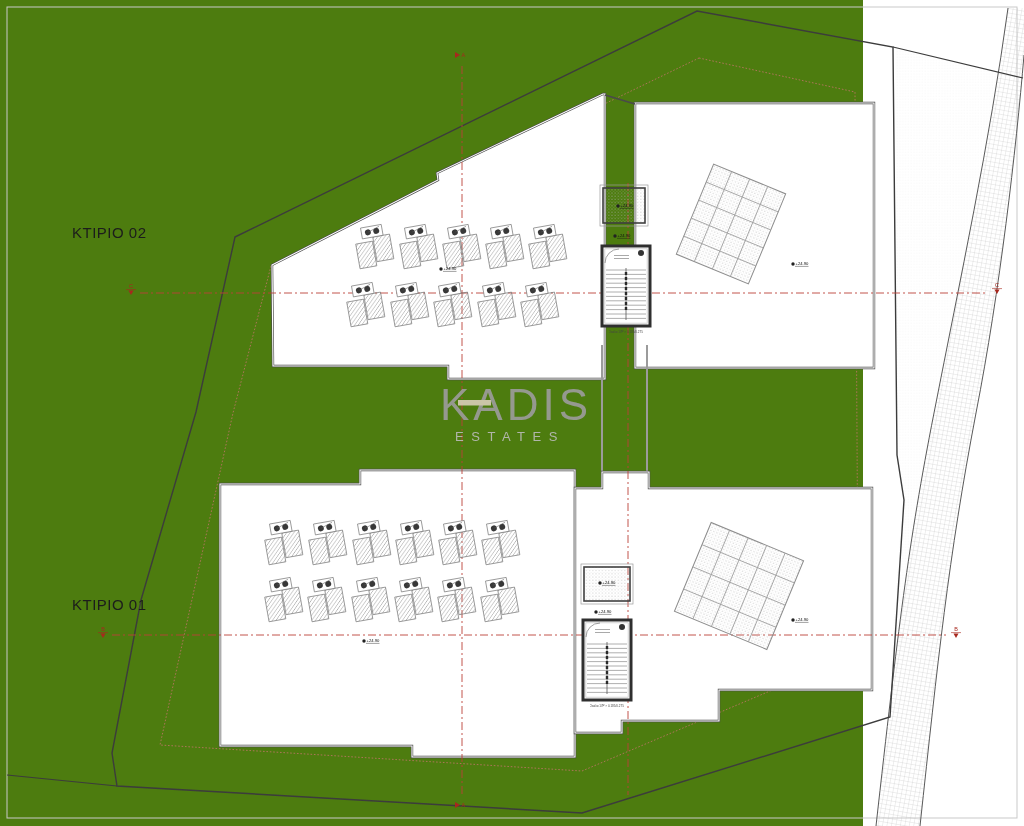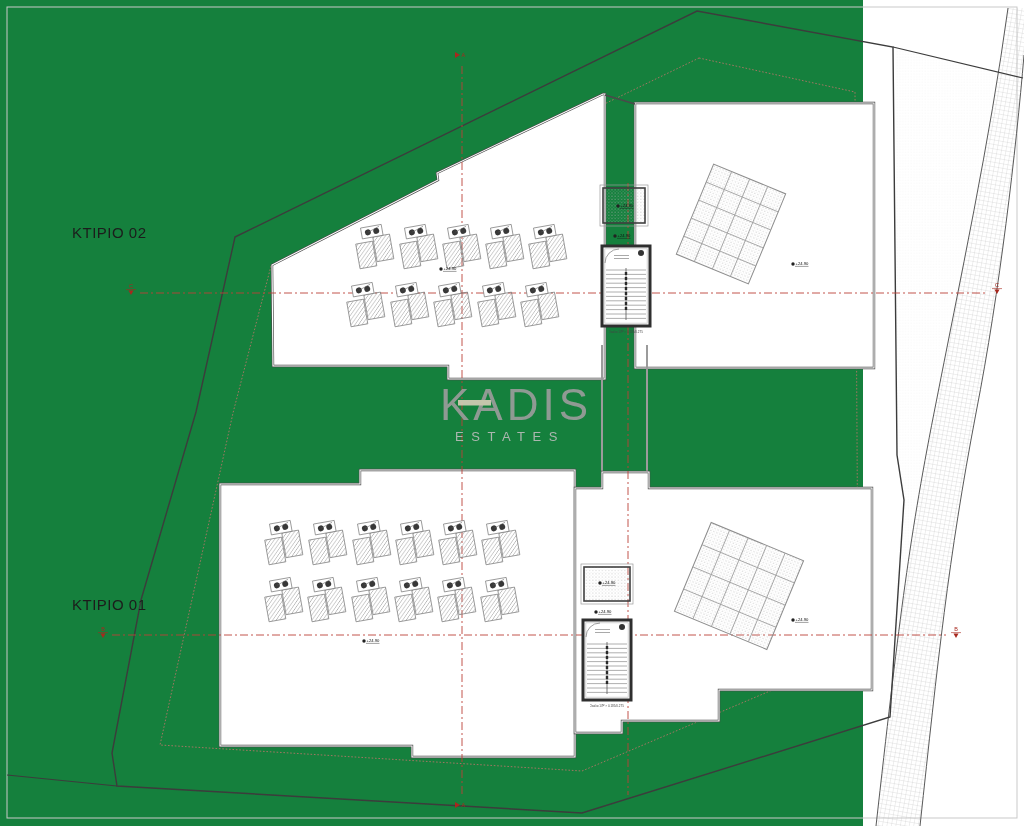--- a/index.html
+++ b/index.html
@@ -1,17 +1,17 @@
 <!DOCTYPE html>
 <html><head>
 <meta charset="utf-8">
 <style>
   html,body{margin:0;padding:0;background:#ffffff;width:1024px;height:826px;overflow:hidden;
     font-family:"Liberation Sans", sans-serif;}
-  #stage{position:relative;width:863px;height:826px;background:#15803d;}
+  #stage{position:relative;width:863px;height:826px;background:#4d7c0f;}
   svg text{font-family:"Liberation Sans", sans-serif;}
 </style>
 </head>
 <body>
 
 <div id="stage">
 <svg id="plan" width="1024" height="826" viewBox="0 0 1024 826" xmlns="http://www.w3.org/2000/svg" xmlns:xlink="http://www.w3.org/1999/xlink">
 
   <defs>
     <pattern id="hatch" width="4.2" height="4.2" patternUnits="userSpaceOnUse">

